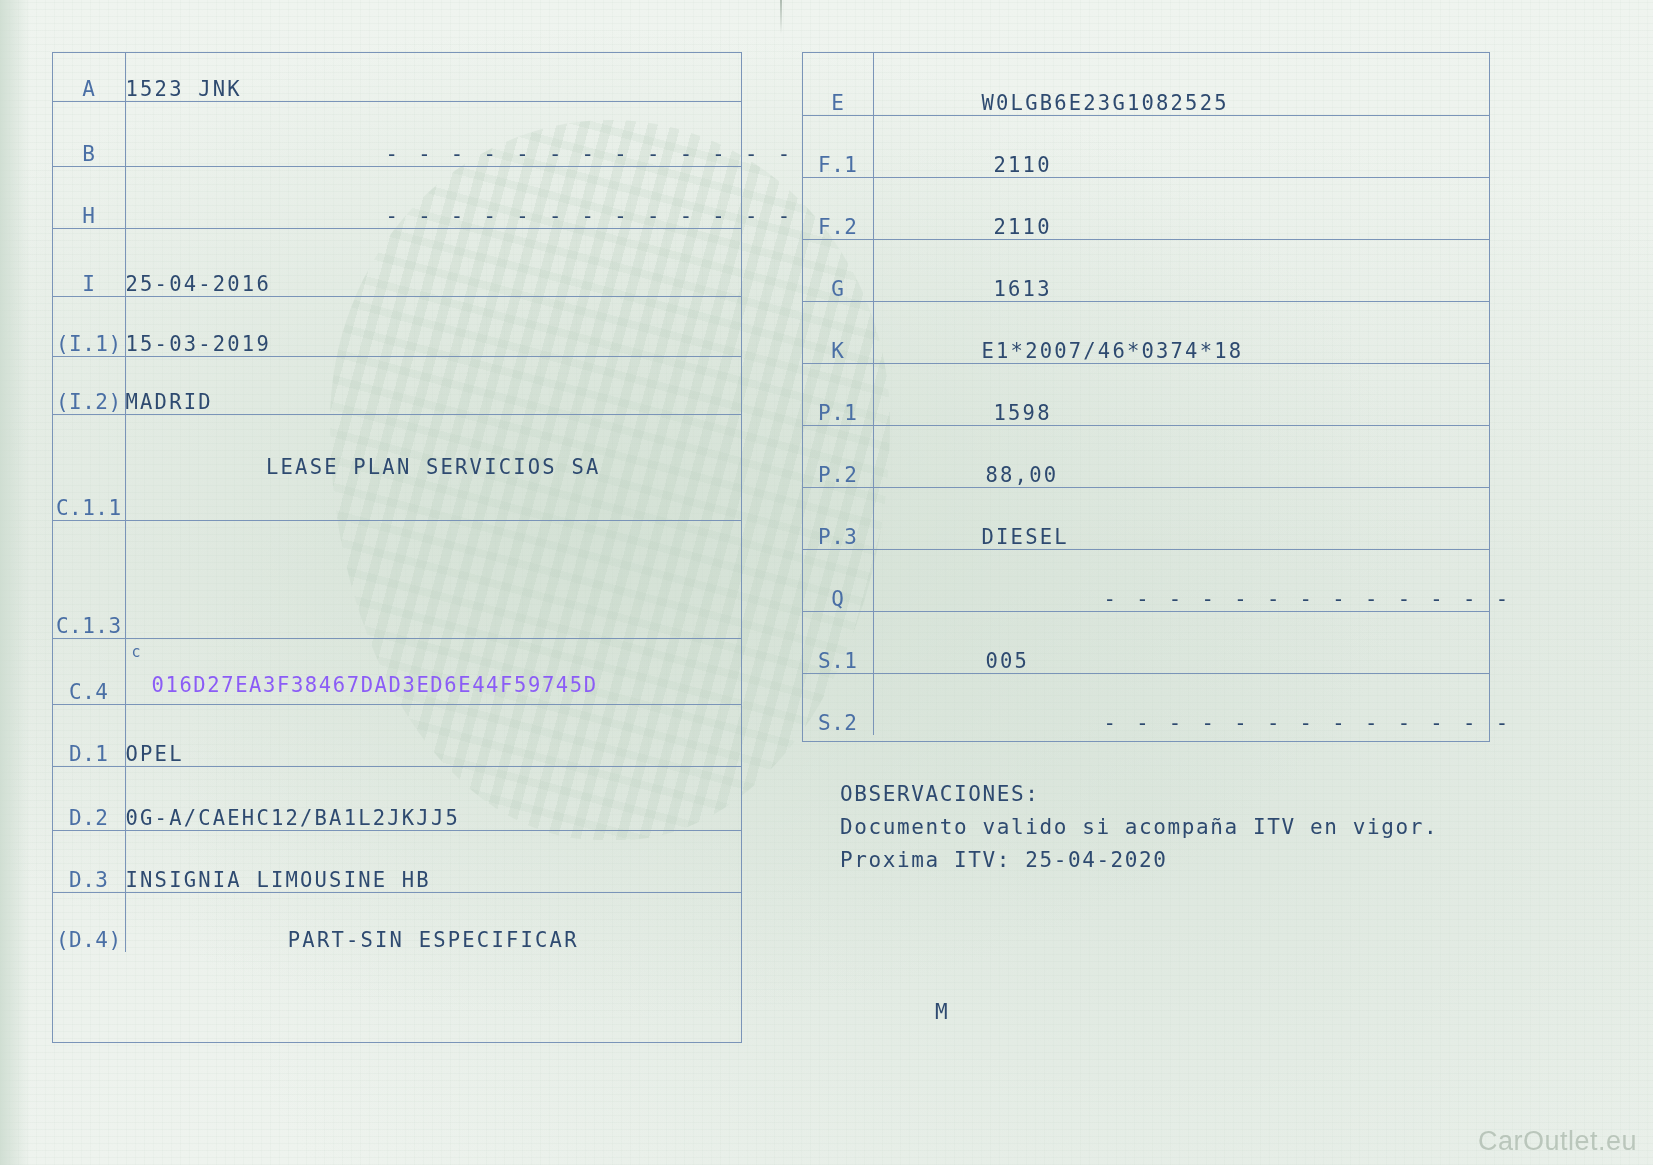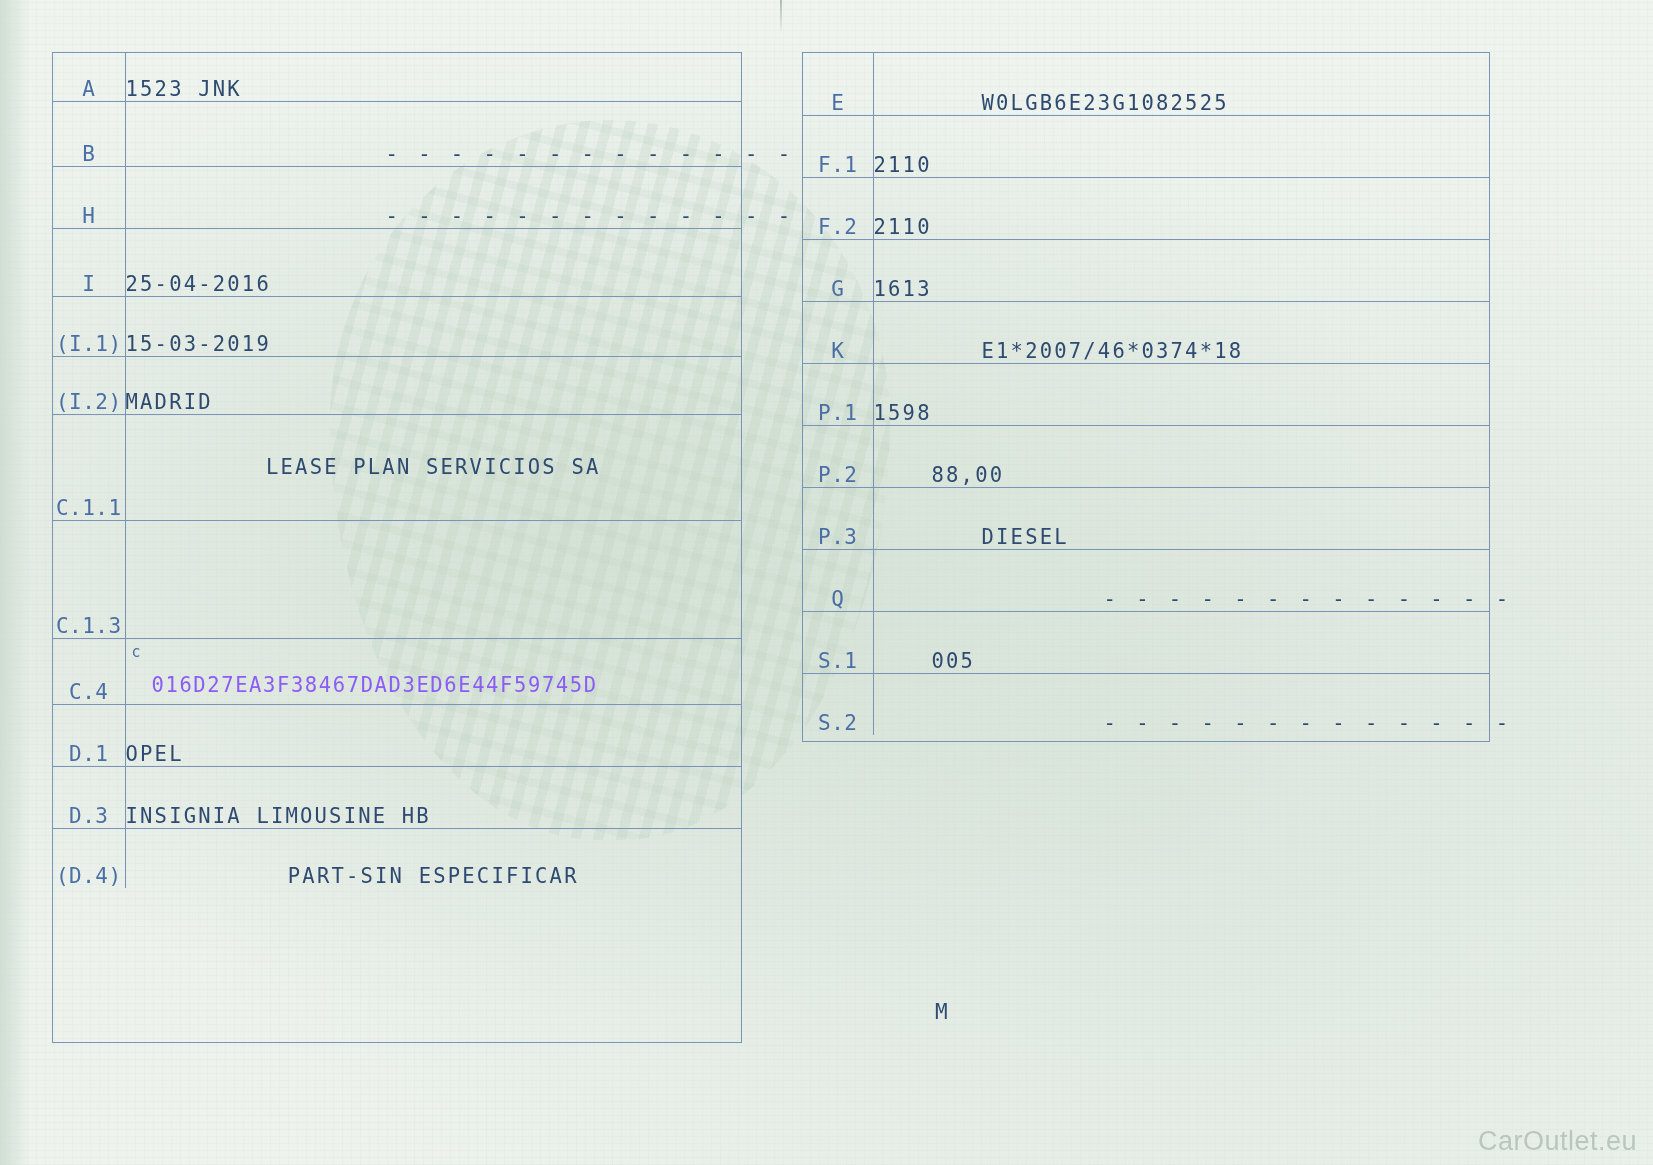--- a/index.html
+++ b/index.html
@@ -94,22 +94,22 @@
     font-size: 20.5px;
     letter-spacing: 2.2px;
     padding: 0 0 7px 26px;
     white-space: nowrap;
     font-family: "DejaVu Sans Mono", monospace;
   }
   .val.indent-mid { padding-left: 108px; }
   .val.dashes { padding-left: 260px; letter-spacing: 4px; }
   .val.dashes-r { padding-left: 230px; letter-spacing: 4px; }
   .val.mid { vertical-align: middle; padding-bottom: 0; text-align: center; }
-  .val.num { }
-  .val.num2 { padding-left: 58px; }
+  .val.num { padding-left: 120px; }
+  .val.num2 { padding-left: 112px; }
 
   .c4-wrap { position: relative; height: 100%; }
   .c4-letter {
     position: absolute; left: 6px; top: 4px;
     font-size: 15px; color: #4a6fa5; letter-spacing: 0;
   }
   .c4-value {
     position: absolute; left: 26px; bottom: 7px;
     font-size: 20.5px; color: #8b5cf6; letter-spacing: 1.6px;
     white-space: nowrap;
@@ -197,20 +197,24 @@
             <span class="c4-letter">c</span>
             <span class="c4-value">016D27EA3F38467DAD3ED6E44F59745D</span>
           </div>
         </td>
       </tr>
       <tr>
         <td class="code">D.1</td>
         <td class="val" style="height:62px">OPEL</td>
       </tr>
       <tr>
+        <td class="code">D.2</td>
+        <td class="val" style="height:64px">0G-A/CAEHC12/BA1L2JKJJ5</td>
+      </tr>
+      <tr>
         <td class="code">D.3</td>
         <td class="val" style="height:62px">INSIGNIA LIMOUSINE HB</td>
       </tr>
       <tr>
         <td class="code">(D.4)</td>
         <td class="val" style="height:60px">PART-SIN ESPECIFICAR</td>
       </tr>
     </tbody>
       </table>
   </div>
@@ -259,17 +263,22 @@
         <td class="val num2" style="height:62px">005</td>
       </tr>
       <tr>
         <td class="code">S.2</td>
         <td class="val dashes-r" style="height:62px">- - - - - - - - - - - - -</td>
       </tr>
     </tbody>
       </table>
   </div>
 
+  <div id="observations">
+    <div>OBSERVACIONES:</div>
+    <div>Documento valido si acompaña ITV en vigor.</div>
+    <div>Proxima ITV: 25-04-2020</div>
+  </div>
   <div id="obs-mark">M</div>
 
   <div id="watermark">CarOutlet.eu</div>
 
 </div>
 
 </body></html>

